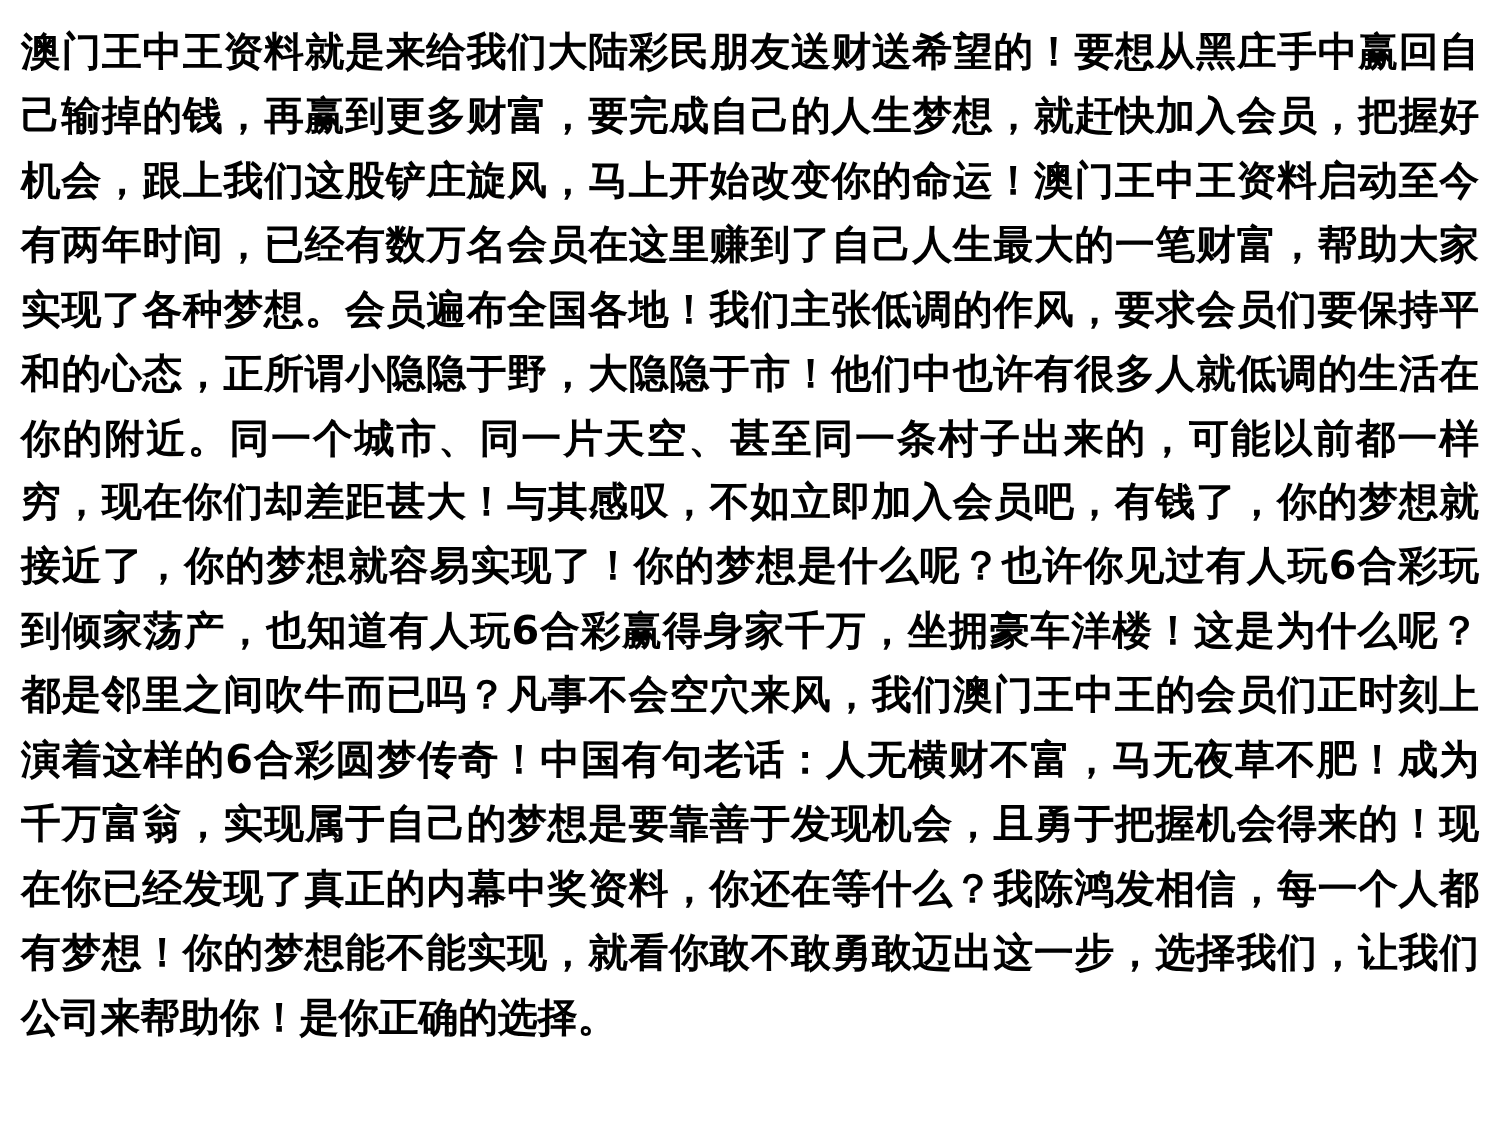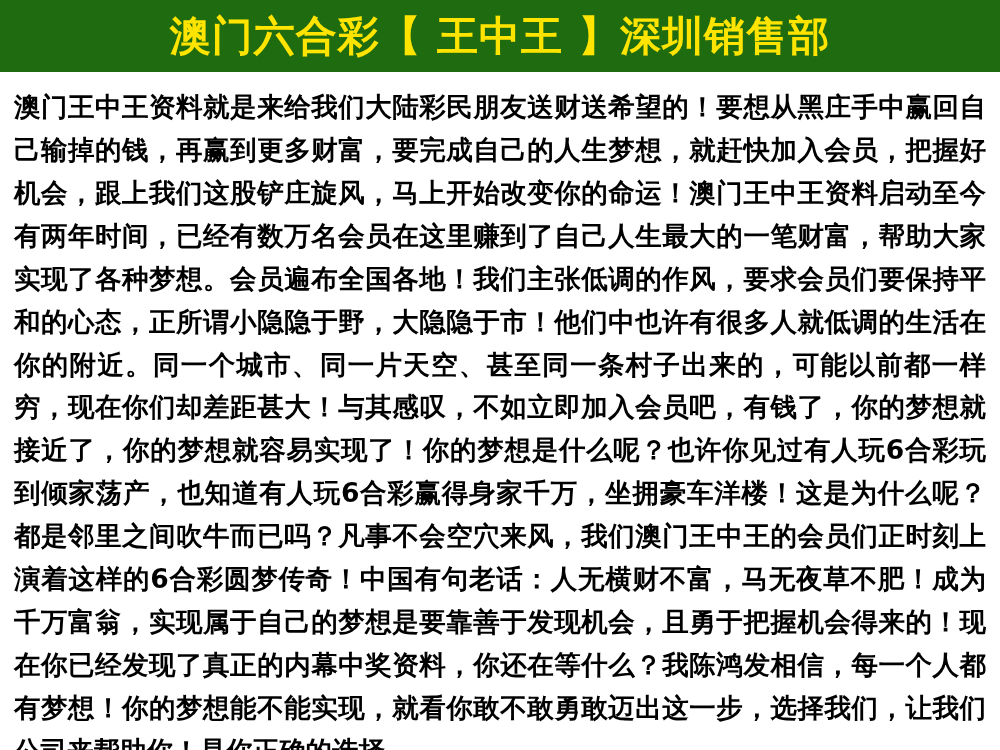--- a/index.html
+++ b/index.html
@@ -54,21 +54,18 @@
     letter-spacing: 0px;
     word-break: break-all;
     font-family: "DejaVu Sans", "Liberation Sans", sans-serif;
   }
 </style>
 </head>
 <body>
 
 <div class="page">
 
-  <div class="banner">
-    <div class="banner-title">澳门六合彩【 王中王 】深圳销售部</div>
-  </div>
 
   <div class="body-area">
     <div class="article">澳门王中王资料就是来给我们大陆彩民朋友送财送希望的！要想从黑庄手中赢回自己输掉的钱，再赢到更多财富，要完成自己的人生梦想，就赶快加入会员，把握好机会，跟上我们这股铲庄旋风，马上开始改变你的命运！澳门王中王资料启动至今有两年时间，已经有数万名会员在这里赚到了自己人生最大的一笔财富，帮助大家实现了各种梦想。会员遍布全国各地！我们主张低调的作风，要求会员们要保持平和的心态，正所谓小隐隐于野，大隐隐于市！他们中也许有很多人就低调的生活在你的附近。同一个城市、同一片天空、甚至同一条村子出来的，可能以前都一样穷，现在你们却差距甚大！与其感叹，不如立即加入会员吧，有钱了，你的梦想就接近了，你的梦想就容易实现了！你的梦想是什么呢？也许你见过有人玩6合彩玩到倾家荡产，也知道有人玩6合彩赢得身家千万，坐拥豪车洋楼！这是为什么呢？都是邻里之间吹牛而已吗？凡事不会空穴来风，我们澳门王中王的会员们正时刻上演着这样的6合彩圆梦传奇！中国有句老话：人无横财不富，马无夜草不肥！成为千万富翁，实现属于自己的梦想是要靠善于发现机会，且勇于把握机会得来的！现在你已经发现了真正的内幕中奖资料，你还在等什么？我陈鸿发相信，每一个人都有梦想！你的梦想能不能实现，就看你敢不敢勇敢迈出这一步，选择我们，让我们公司来帮助你！是你正确的选择。</div>
   </div>
 
 </div>
 
 </body></html>

